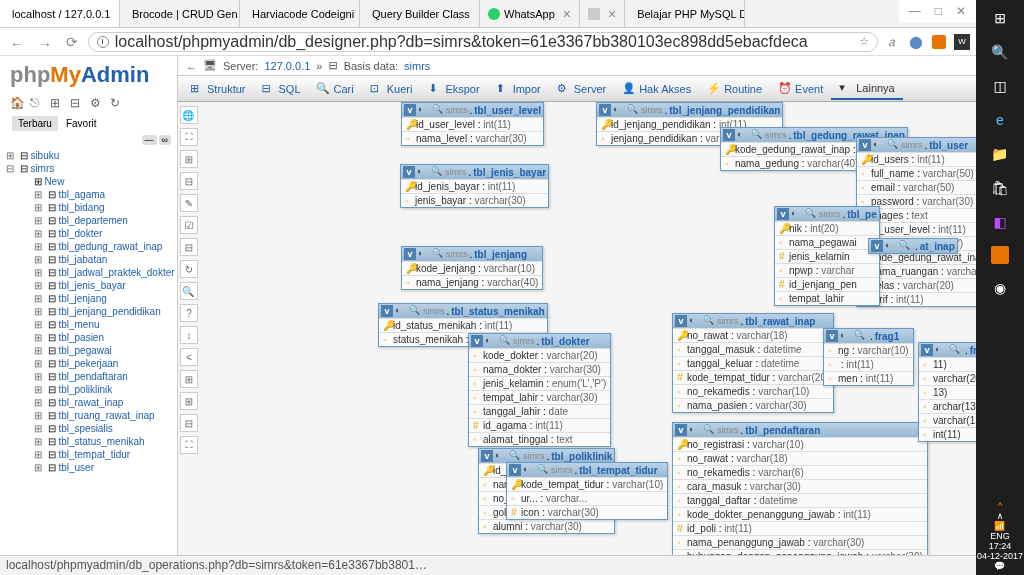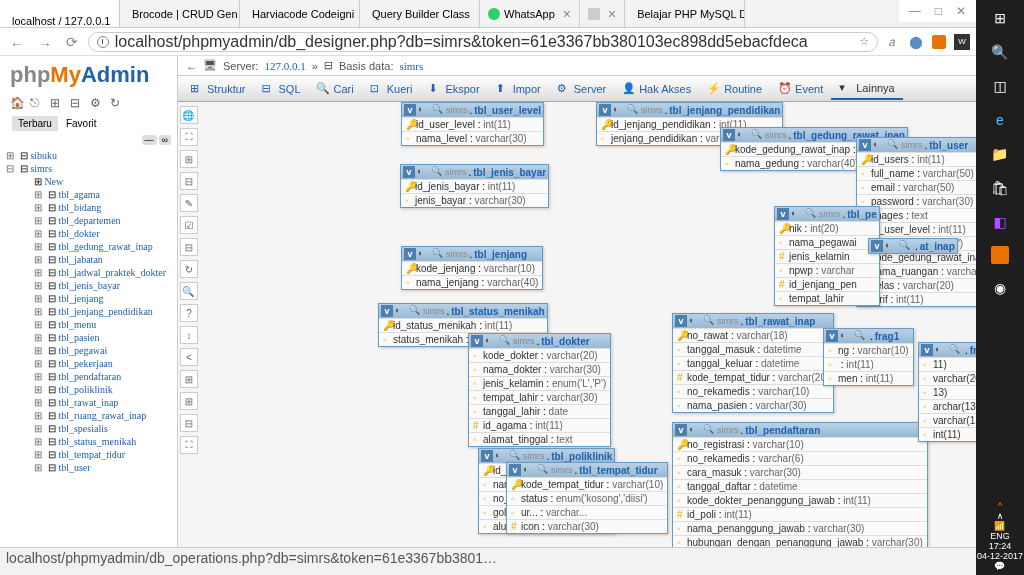--- a/index.html
+++ b/index.html
@@ -1,21 +1,21 @@
 <!DOCTYPE html>
 <html><head>
   <meta charset="utf-8">
   <style>
     * { margin: 0; padding: 0; box-sizing: border-box; font-family: Arial, sans-serif; }
     body { font-size: 11px; background: #fff; overflow: hidden; width: 1024px; height: 575px; position: relative; }
     
     
     .browser-tabs { height: 28px; background: #f2f2f2; display: flex; border-bottom: 1px solid #ccc; }
     .btab { display: flex; align-items: center; padding: 0 8px; border-right: 1px solid #ccc; font-size: 11px; gap: 4px; max-width: 120px; overflow: hidden; white-space: nowrap; }
-    .btab.active { background: #fff; align-items: flex-end; }
+    .btab.active { background: #fff; }
     .btab-icon { width: 12px; height: 12px; display: inline-block; }
     .btab-close { color: #888; font-size: 14px; margin-left: 4px; }
     .browser-bar { height: 28px; background: #fff; display: flex; align-items: center; padding: 0 6px; gap: 6px; border-bottom: 1px solid #ddd; }
     .nav-btn { color: #888; font-size: 14px; padding: 2px 4px; cursor: pointer; }
     .url-bar { flex: 1; display: flex; align-items: center; border: 1px solid #ccc; border-radius: 12px; height: 20px; padding: 0 8px; gap: 6px; }
     .url-icon { width: 12px; height: 12px; border: 1px solid #888; border-radius: 50%; display: flex; align-items: center; justify-content: center; font-size: 8px; }
     .url-text { flex: 1; font-size: 16px; color: #333; }
     .ext-icons { display: flex; gap: 8px; align-items: center; }
     .ext-icon { width: 16px; height: 16px; display: flex; align-items: center; justify-content: center; font-size: 12px; }
     
@@ -32,21 +32,21 @@
     .sidebar-tab { font-size: 10px; padding: 2px 6px; }
     .sidebar-tab.active { background: #e0e0e0; }
     .sidebar-actions { display: flex; justify-content: flex-end; padding: 2px 6px; gap: 2px; }
     .sidebar-action { font-size: 9px; background: #ddd; padding: 0 3px; border-radius: 3px; }
     .tree { padding: 2px 0; font-size: 10px; }
     .tree-item { padding: 1px 0 1px 6px; display: flex; align-items: center; gap: 2px; white-space: nowrap; }
     .tree-item.db { font-weight: normal; }
     .tree-item.table { padding-left: 34px; }
     .tree-item.new { padding-left: 34px; }
     .tree-expand { width: 12px; color: #666; }
-    .tree-link { color: #2261ad; font-family: Liberation Serif, serif; }
+    .tree-link { color: #2261ad; }
     
     .content { flex: 1; position: relative; background: #f5f5f5; }
     .breadcrumb { background: #fff; padding: 3px 8px; font-size: 11px; color: #555; display: flex; align-items: center; gap: 6px; border-bottom: 1px solid #ccc; }
     .toolbar { background: linear-gradient(#fff, #ddd); display: flex; align-items: center; padding: 0 4px; border-bottom: 1px solid #aaa; height: 26px; }
     .tool { display: flex; align-items: center; gap: 3px; padding: 3px 8px; font-size: 11px; color: #2261ad; cursor: pointer; }
     .tool.active { border-bottom: 2px solid #2261ad; color: #333; }
     .tool-icon { width: 14px; height: 14px; }
     
     .designer { position: relative; width: 100%; height: calc(100% - 46px); overflow: hidden; background: #f5f5f5; }
     .side-tools { position: absolute; left: 2px; top: 4px; width: 20px; display: flex; flex-direction: column; gap: 4px; }
@@ -58,21 +58,21 @@
     .tbl-head .action { width: 12px; height: 12px; font-size: 9px; color: #555; }
     .tbl-head .db { color: #888; font-size: 9px; }
     .tbl-head .name { color: #2261ad; font-weight: bold; font-size: 10px; }
     .tbl-body { }
     .col { padding: 1px 4px; border-top: 1px solid #ddd; white-space: nowrap; background: #fafafa; }
     .col .key { color: #e8a800; display: inline-block; width: 10px; }
     .col .name { color: #333; }
     .col .type { color: #666; }
     
     .konsol { position: absolute; bottom: 0; left: 0; right: 0; background: #ddd; padding: 2px 6px; font-size: 10px; color: #333; border-top: 1px solid #aaa; }
-    .status-bar { position: absolute; bottom: 0; left: 0; right: 48px; height: 28px; background: #f2f2f2; font-size: 14px; color: #555; padding: 2px 6px; border-top: 1px solid #ccc; }
+    .status-bar { position: absolute; bottom: 0; left: 0; right: 48px; height: 20px; background: #f2f2f2; font-size: 12px; color: #555; padding: 2px 6px; border-top: 1px solid #ccc; }
     
     
     .win-bar { position: absolute; right: 0; top: 0; width: 48px; height: 575px; background: #1e1e1e; display: flex; flex-direction: column; align-items: center; padding-top: 8px; gap: 14px; }
     .win-icon { width: 20px; height: 20px; color: #fff; font-size: 14px; display: flex; align-items: center; justify-content: center; }
     .win-time { margin-top: auto; color: #fff; font-size: 9px; text-align: center; padding-bottom: 4px; }
     .win-ctrl { position: absolute; right: 48px; top: 0; display: flex; gap: 14px; padding: 4px 10px; font-size: 12px; color: #888; background: #fff; }
   </style>
 </head>
 <body>
 
@@ -352,20 +352,21 @@
               <div class="col"><span class="key">◦</span><span class="name">tanggal_keluar</span> : <span class="type">datetime</span></div>
               <div class="col"><span class="key">#</span><span class="name">kode_tempat_tidur</span> : <span class="type">varchar(20)</span></div>
               <div class="col"><span class="key">◦</span><span class="name">no_rekamedis</span> : <span class="type">varchar(10)</span></div>
               <div class="col"><span class="key">◦</span><span class="name">nama_pasien</span> : <span class="type">varchar(30)</span></div>
             </div>
           </div>
           <div class="tbl" style="left: 494px; top: 320px;">
             <div class="tbl-head"><span class="v">v</span><span class="action">◐</span><span class="action">🔍</span><span class="db">simrs</span>.<span class="name">tbl_pendaftaran</span></div>
             <div class="tbl-body">
               <div class="col"><span class="key">🔑</span><span class="name">no_registrasi</span> : <span class="type">varchar(10)</span></div>
+              <div class="col"><span class="key">◦</span><span class="name">no_rawat</span> : <span class="type">varchar(18)</span></div>
               <div class="col"><span class="key">◦</span><span class="name">no_rekamedis</span> : <span class="type">varchar(6)</span></div>
               <div class="col"><span class="key">◦</span><span class="name">cara_masuk</span> : <span class="type">varchar(30)</span></div>
               <div class="col"><span class="key">◦</span><span class="name">tanggal_daftar</span> : <span class="type">datetime</span></div>
               <div class="col"><span class="key">◦</span><span class="name">kode_dokter_penanggung_jawab</span> : <span class="type">int(11)</span></div>
               <div class="col"><span class="key">#</span><span class="name">id_poli</span> : <span class="type">int(11)</span></div>
               <div class="col"><span class="key">◦</span><span class="name">nama_penanggung_jawab</span> : <span class="type">varchar(30)</span></div>
               <div class="col"><span class="key">◦</span><span class="name">hubungan_dengan_penanggung_jawab</span> : <span class="type">varchar(30)</span></div>
             </div>
           </div>
           <div class="tbl" style="left: 690px; top: 136px;">
@@ -379,21 +380,20 @@
               <div class="col"><span class="key">◦</span><span class="name">nama_bidang</span></div>
               <div class="col"><span class="key">◦</span><span class="name">no_...</span></div>
               <div class="col"><span class="key">◦</span><span class="name">golongan_...</span></div>
               <div class="col"><span class="key">◦</span><span class="name">alumni</span> : <span class="type">varchar(30)</span></div>
             </div>
           </div>
           <div class="tbl" style="left: 328px; top: 360px;">
             <div class="tbl-head"><span class="v">v</span><span class="action">◐</span><span class="action">🔍</span><span class="db">simrs</span>.<span class="name">tbl_tempat_tidur</span></div>
             <div class="tbl-body">
               <div class="col"><span class="key">🔑</span><span class="name">kode_tempat_tidur</span> : <span class="type">varchar(10)</span></div>
-              <div class="col"><span class="key">◦</span><span class="name">status</span> : <span class="type">enum('kosong','diisi')</span></div>
               <div class="col"><span class="key">◦</span><span class="name">ur...</span> : <span class="type">varchar...</span></div>
               <div class="col"><span class="key">#</span><span class="name">icon</span> : <span class="type">varchar(30)</span></div>
             </div>
           </div>
           <div class="tbl" style="left: 645px; top: 226px;">
             <div class="tbl-head"><span class="v">v</span><span class="action">◐</span><span class="action">🔍</span><span class="db"></span>.<span class="name">frag1</span></div>
             <div class="tbl-body">
               <div class="col"><span class="key">◦</span><span class="name">ng</span> : <span class="type">varchar(10)</span></div>
               <div class="col"><span class="key">◦</span><span class="name"></span> : <span class="type">int(11)</span></div>
               <div class="col"><span class="key">◦</span><span class="name">men</span> : <span class="type">int(11)</span></div>

